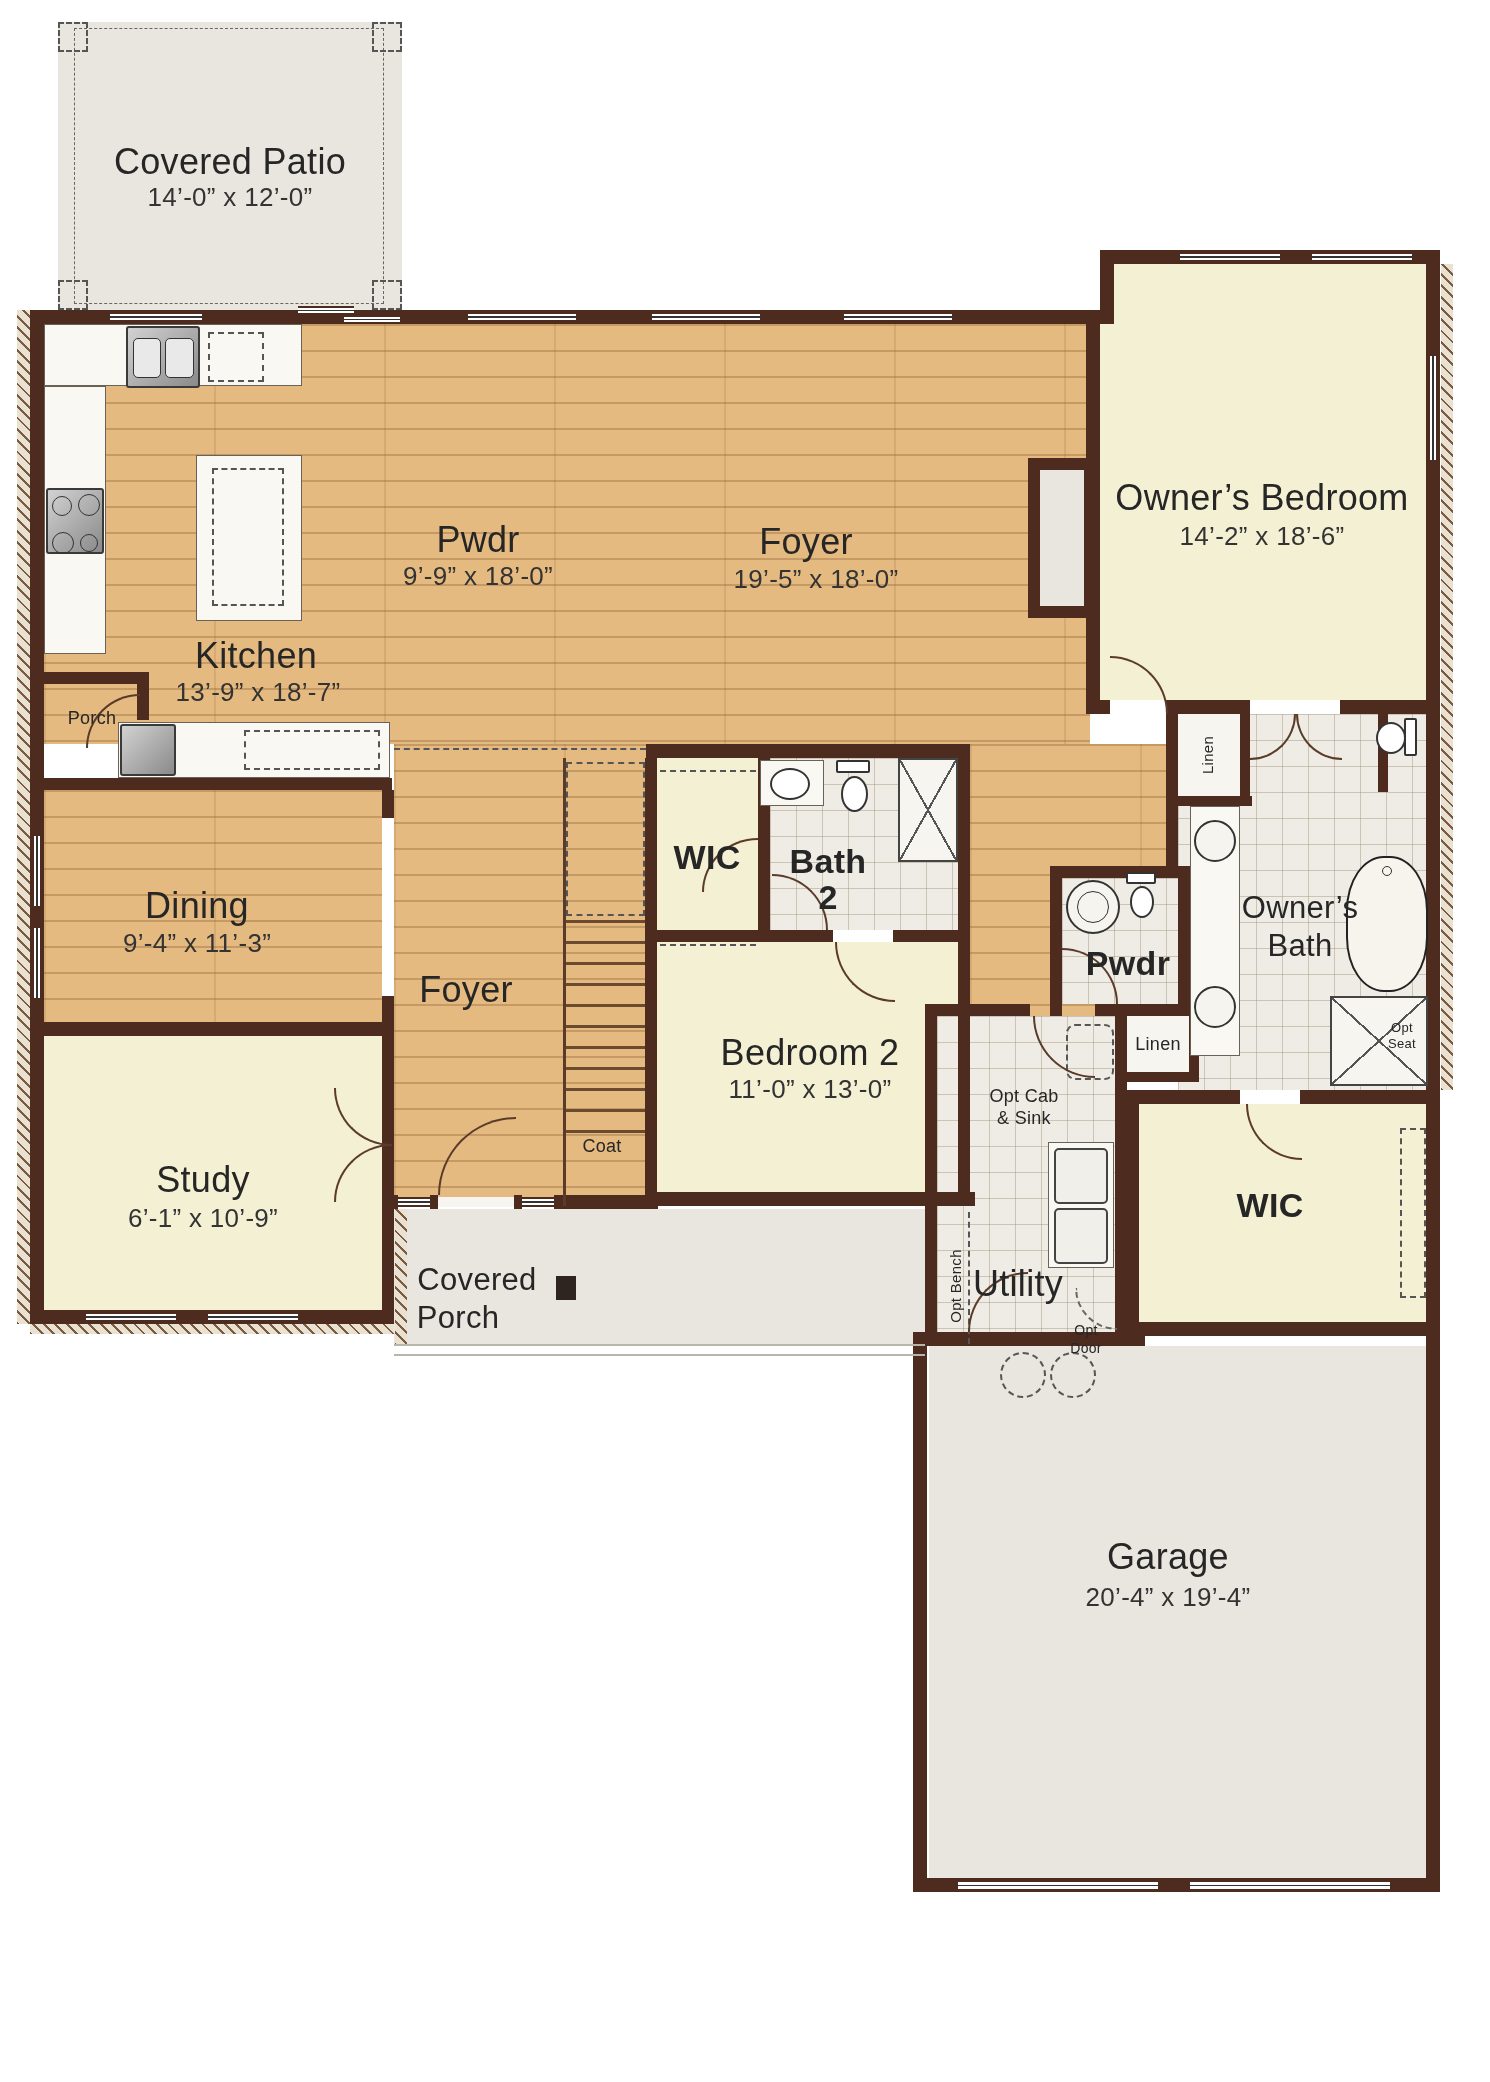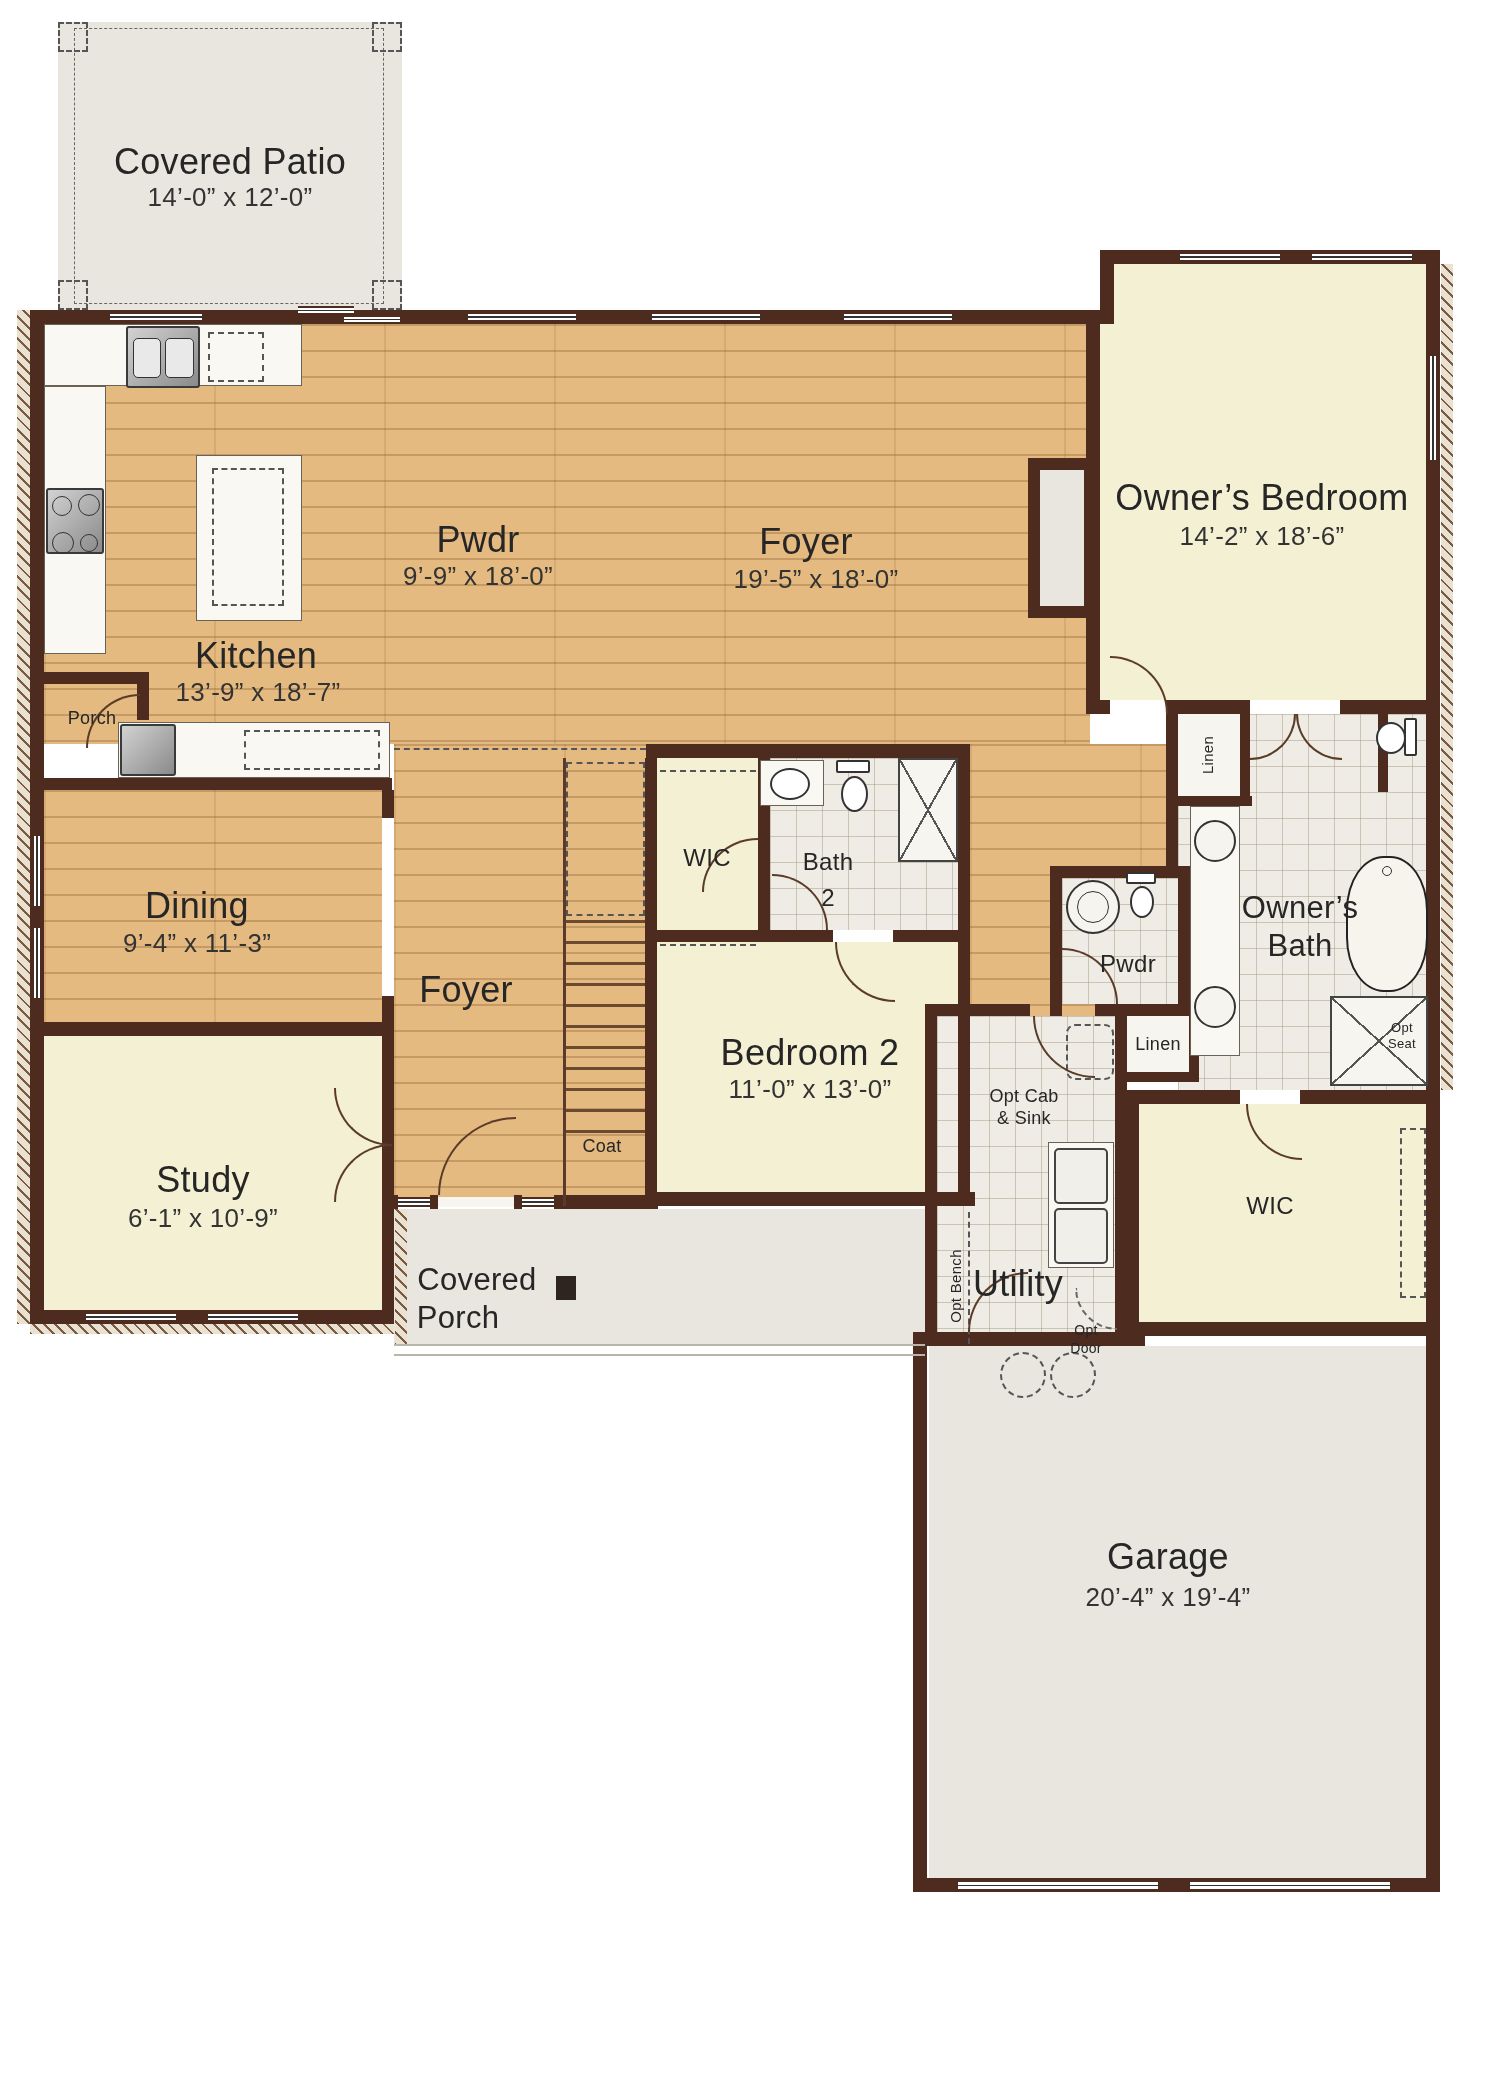--- a/index.html
+++ b/index.html
@@ -48,21 +48,21 @@
   .arc{background:transparent;border:0 solid #5a3b2a;}
   .arc.tl{border-top:2.5px solid #5a3b2a;border-left:2.5px solid #5a3b2a;border-top-left-radius:100%;}
   .arc.tr{border-top:2.5px solid #5a3b2a;border-right:2.5px solid #5a3b2a;border-top-right-radius:100%;}
   .arc.bl{border-bottom:2.5px solid #5a3b2a;border-left:2.5px solid #5a3b2a;border-bottom-left-radius:100%;}
   .arc.br{border-bottom:2.5px solid #5a3b2a;border-right:2.5px solid #5a3b2a;border-bottom-right-radius:100%;}
   .arc.dashed{border-style:dashed;border-color:#666;}
   .lbl{position:absolute;transform:translate(-50%,-50%);color:#262626;text-align:center;
        white-space:nowrap;line-height:1.05;z-index:9;letter-spacing:.3px;}
   .big{font-size:36px;}
   .big2{font-size:31px;}
-  .med{font-size:24px;}
+  .med{font-size:34px;font-weight:bold;}
   .dim{font-size:26px;color:#333;}
   .sm{font-size:18px;}
   .sm2{font-size:15px;}
   .xs{font-size:14px;}
   .tiny{font-size:13px;}
   .vert{writing-mode:vertical-rl;transform:translate(-50%,-50%) rotate(180deg);}
 </style>
 </head>
 <body>
 

